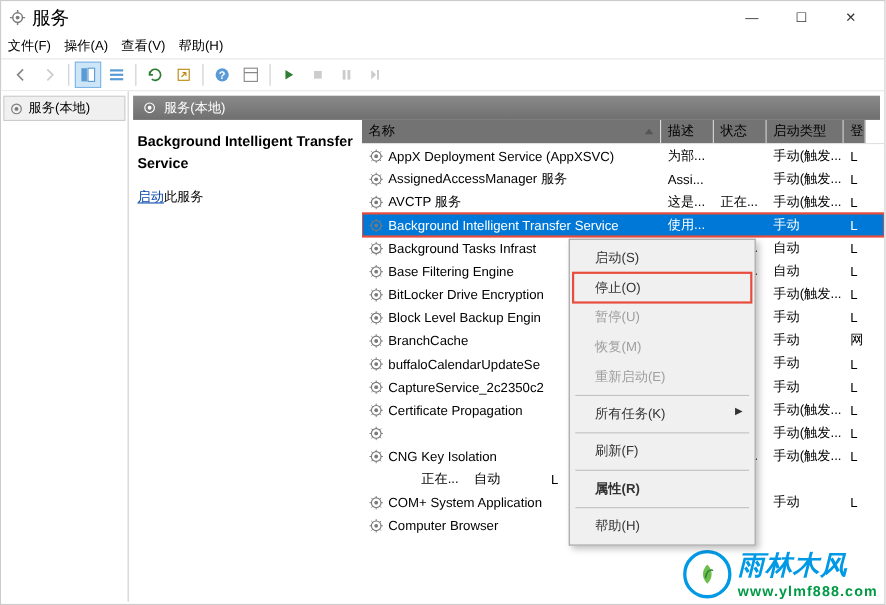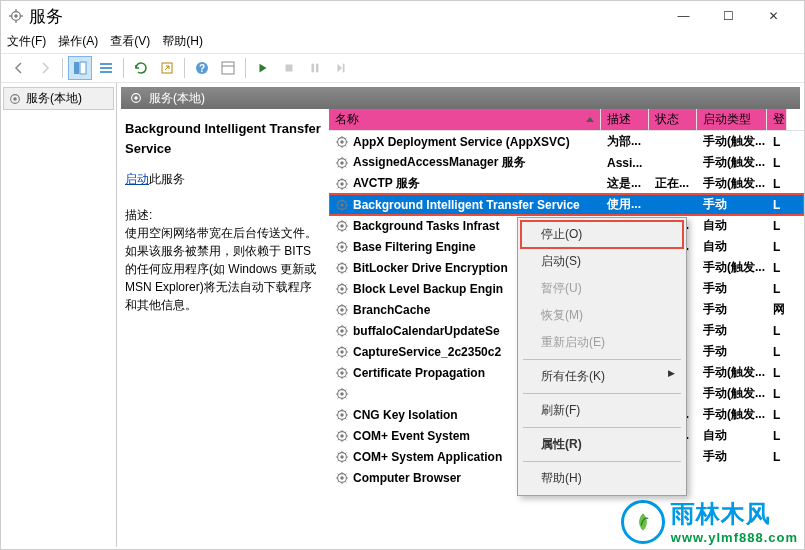--- a/index.html
+++ b/index.html
@@ -31,29 +31,29 @@
 .content-header { background: #7a7a7a; background: linear-gradient(#8a8a8a, #6f6f6f); color: #fff; height: 22px; display: flex; align-items: center; padding: 0 8px; gap: 6px; margin: 4px 4px 0 4px; }
 
 .panes { flex: 1; display: flex; overflow: hidden; }
 .detailpane { width: 212px; padding: 10px 8px; font-size: 12px; line-height: 1.5; }
 .detailpane .svc-title { font-size: 13px; font-weight: bold; margin-bottom: 12px; }
 .detailpane a { color: #0645ad; text-decoration: underline; }
 .detailpane .descblock { margin-top: 18px; }
 
 .listpane { flex: 1; overflow: hidden; position: relative; }
 .cols { display: flex; height: 22px; border-bottom: 1px solid #e0e0e0; }
-.col { border-right: 1px solid #e0e0e0; padding: 3px 6px; font-size: 12px; display: flex; align-items: center; background: #ec4899; }
+.col { border-right: 1px solid #e0e0e0; padding: 3px 6px; font-size: 12px; display: flex; align-items: center; background: #737373; }
 .col.sort::after { content: ""; display: inline-block; margin-left: auto; border-left: 4px solid transparent; border-right: 4px solid transparent; border-bottom: 5px solid #555; }
 .col-name { width: 272px; }
 .col-desc { width: 48px; }
 .col-stat { width: 48px; }
 .col-start { width: 70px; }
 .col-log { width: 20px; }
 
-.rows { overflow-y: hidden; font-weight: bold; }
+.rows { overflow-y: hidden; }
 .row { display: flex; height: 21px; align-items: center; }
 .row.selected { background: #0078d7; color: #fff; }
 .row.selected .cell { color: #fff; }
 .row.redbox { outline: 2px solid #e74c3c; outline-offset: -1px; }
 .cell { padding: 2px 6px; font-size: 12px; white-space: nowrap; overflow: hidden; text-overflow: ellipsis; display: flex; align-items: center; }
 .cell.name { width: 272px; gap: 4px; }
 .cell.desc { width: 48px; }
 .cell.stat { width: 48px; }
 .cell.start { width: 70px; }
 .cell.log { width: 20px; }
@@ -63,21 +63,21 @@
 .ctxmenu .mitem { padding: 5px 20px; color: #333; position: relative; }
 .ctxmenu .mitem.disabled { color: #9e9e9e; }
 .ctxmenu .mitem.redbox { outline: 2px solid #e74c3c; outline-offset: -1px; }
 .ctxmenu .msep { height: 1px; background: #c0c0c0; margin: 3px 2px; }
 .ctxmenu .mitem.sub::after { content: "▶"; position: absolute; right: 8px; font-size: 9px; color: #333; }
 
 
 .watermark { position: absolute; right: 6px; bottom: 4px; display: flex; align-items: center; gap: 6px; }
 .wm-badge { width: 44px; height: 44px; border: 3px solid #0099e5; border-radius: 50%; display: flex; align-items: center; justify-content: center; background: #fff; }
 .wm-text { display: flex; flex-direction: column; }
-.wm-text .big { font-size: 24px; font-weight: bold; color: #0099e5; letter-spacing: 1px; }
+.wm-text .big { font-size: 24px; font-weight: bold; color: #0099e5; font-style: italic; letter-spacing: 1px; }
 .wm-text .url { font-size: 13px; color: #009944; font-weight: bold; letter-spacing: 1px; }
 
 
 svg { display: block; }
 </style>
 </head>
 <body>
 
 <div class="titlebar">
   <span class="gear">
@@ -209,24 +209,20 @@
       <span>服务(本地)</span>
     </div>
 
     <div class="panes">
 
       <div class="detailpane">
         <div class="svc-title">Background Intelligent Transfer Service</div>
         <div>
           <a href="#">启动</a><span>此服务</span>
         </div>
-        <div class="descblock">
-          <div>描述:</div>
-          <div>使用空闲网络带宽在后台传送文件。如果该服务被禁用，则依赖于 BITS 的任何应用程序(如 Windows 更新或 MSN Explorer)将无法自动下载程序和其他信息。</div>
-        </div>
       </div>
 
       <div class="listpane">
         <div class="cols">
           <div class="col col-name sort">名称</div>
           <div class="col col-desc">描述</div>
           <div class="col col-stat">状态</div>
           <div class="col col-start">启动类型</div>
           <div class="col col-log">登</div>
         </div>
@@ -574,39 +570,20 @@
                   </svg>
                 </span>
                 <span>CNG Key Isolation</span>
               </div>
               <div class="cell desc"></div>
               <div class="cell stat">正在...</div>
               <div class="cell start">手动(触发...</div>
               <div class="cell log">L</div>
             </div>
             <div class="row">
-              <div class="cell name">
-                <span>
-                  <svg width="14" height="14" viewBox="0 0 16 16">
-                    <circle cx="8" cy="8" r="5" fill="none" stroke="#7a7a7a" stroke-width="1.2"></circle>
-                    <circle cx="8" cy="8" r="2" fill="#7a7a7a"></circle>
-                    <g stroke="#7a7a7a" stroke-width="1">
-                      <line x1="8" y1="1" x2="8" y2="3"></line>
-                      <line x1="8" y1="13" x2="8" y2="15"></line>
-                      <line x1="1" y1="8" x2="3" y2="8"></line>
-                      <line x1="13" y1="8" x2="15" y2="8"></line>
-                      <line x1="3" y1="3" x2="4.5" y2="4.5"></line>
-                      <line x1="11.5" y1="11.5" x2="13" y2="13"></line>
-                      <line x1="3" y1="13" x2="4.5" y2="11.5"></line>
-                      <line x1="11.5" y1="4.5" x2="13" y2="3"></line>
-                    </g>
-                  </svg>
-                </span>
-                <span>COM+ Event System</span>
-              </div>
               <div class="cell desc"></div>
               <div class="cell stat">正在...</div>
               <div class="cell start">自动</div>
               <div class="cell log">L</div>
             </div>
             <div class="row">
               <div class="cell name">
                 <span>
                   <svg width="14" height="14" viewBox="0 0 16 16">
                     <circle cx="8" cy="8" r="5" fill="none" stroke="#7a7a7a" stroke-width="1.2"></circle>
@@ -667,22 +644,22 @@
               <div class="cell start"></div>
               <div class="cell log"></div>
             </div>
           </div>
       </div>
     </div>
   </div>
 </div>
 
 <div class="ctxmenu">
+  <div class="mitem">启动(S)</div>
   <div class="mitem redbox">停止(O)</div>
-  <div class="mitem">启动(S)</div>
   <div class="mitem disabled">暂停(U)</div>
   <div class="mitem disabled">恢复(M)</div>
   <div class="mitem disabled">重新启动(E)</div>
   <div class="msep"></div>
   <div class="mitem sub">所有任务(K)</div>
   <div class="msep"></div>
   <div class="mitem">刷新(F)</div>
   <div class="msep"></div>
   <div class="mitem"><b>属性(R)</b></div>
   <div class="msep"></div>

